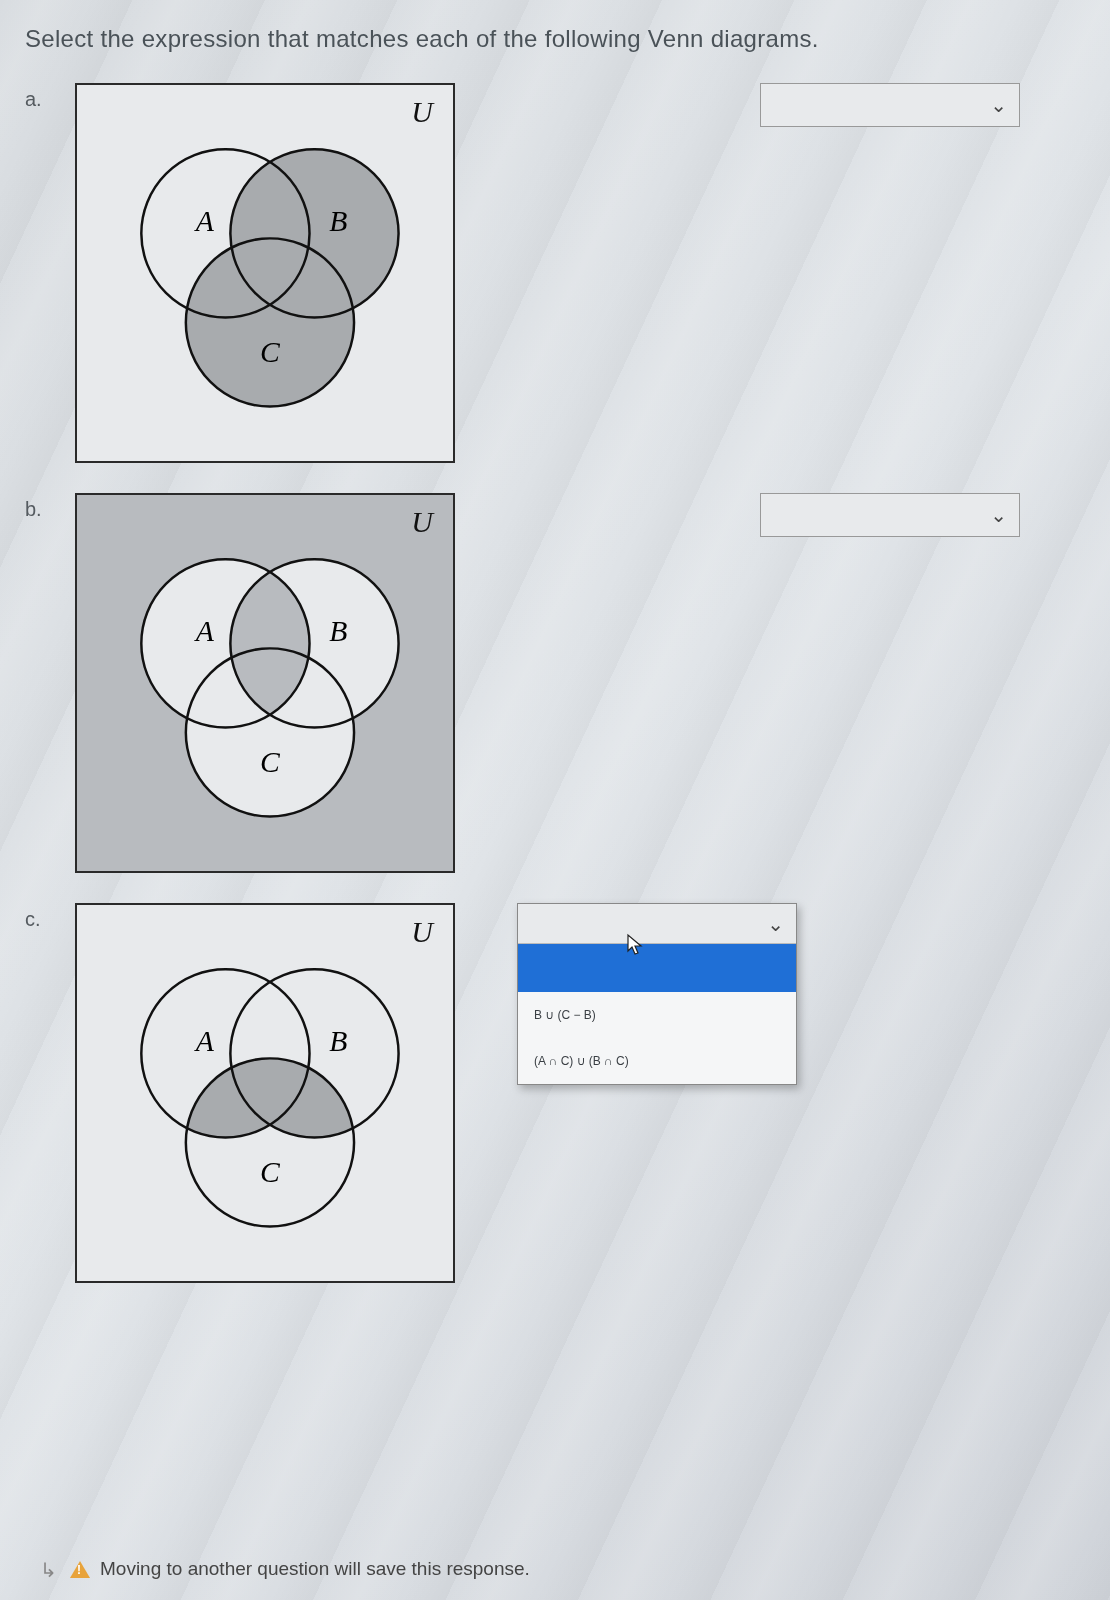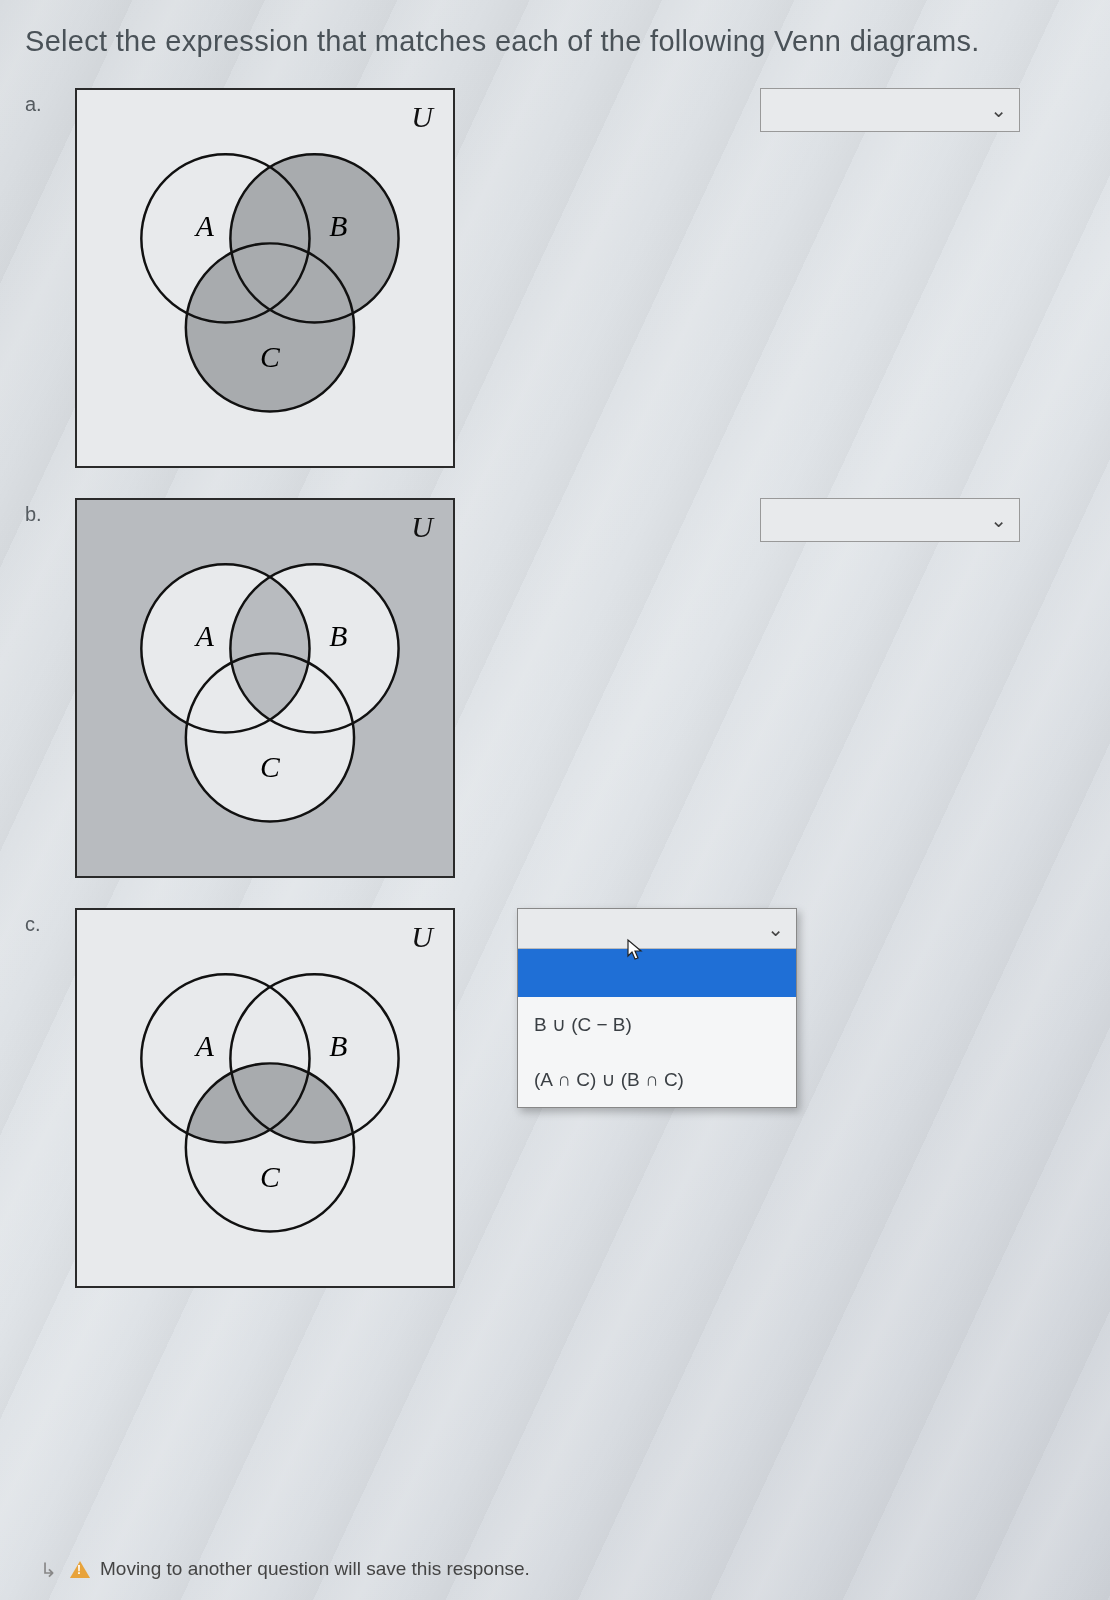--- a/index.html
+++ b/index.html
@@ -1,31 +1,31 @@
 <!DOCTYPE html>
 <html><head>
 <meta charset="utf-8">
 <style>
 *{box-sizing:border-box;margin:0;padding:0}
 body{background:linear-gradient(135deg,#d8dce0 0%,#e0e4e8 50%,#d0d4da 100%);font-family:Arial,sans-serif;width:1110px;height:1600px;position:relative;overflow:hidden}
 body::before{content:"";position:absolute;top:0;left:0;right:0;bottom:0;background:repeating-linear-gradient(115deg,rgba(255,255,255,0) 0px,rgba(255,255,255,0.15) 40px,rgba(255,255,255,0) 80px,rgba(0,0,0,0.03) 120px);pointer-events:none}
 .content{position:relative;padding:25px 20px 20px 25px}
-.prompt{font-size:29px;color:#4a5258;margin-bottom:30px;letter-spacing:0.3px}
+.prompt{font-size:24px;color:#4a5258;margin-bottom:30px;letter-spacing:0.3px}
 .row{display:flex;align-items:flex-start;margin-bottom:30px;position:relative}
 .label{width:50px;font-size:20px;color:#555b60;padding-top:5px}
 .venn-box{border:2px solid #2a2a2a;width:380px;height:380px;position:relative;background:#e8eaec}
 .venn-box.shaded{background:#b8bbbf}
 .u-label{position:absolute;top:10px;right:20px;font-family:'Times New Roman',serif;font-style:italic;font-size:30px;color:#111}
 .venn-svg{position:absolute;top:0;left:0;width:100%;height:100%}
 .dropdown-closed{position:absolute;right:70px;width:260px;height:44px;background:#e8eaec;border:1px solid #999;display:flex;align-items:center;justify-content:flex-end;padding-right:12px}
 .chev{font-size:20px;color:#444}
 .dropdown-open{position:absolute;left:492px;top:0;width:280px;background:#f5f6f7;border:1px solid #888;box-shadow:3px 4px 8px rgba(0,0,0,0.25)}
 .dd-trigger{height:40px;border-bottom:1px solid #bbb;display:flex;align-items:center;justify-content:flex-end;padding-right:12px;background:#e8eaec}
 .dd-selected{height:48px;background:#1f6fd6}
-.dd-opt{padding:16px 16px;font-size:19px;color:#3a3f44;border-bottom:0}
+.dd-opt{padding:16px 16px;font-size:12px;color:#3a3f44;border-bottom:0}
 .cursor{position:absolute;width:24px;height:24px;z-index:5}
 .footer{position:absolute;bottom:20px;left:70px;display:flex;align-items:center;gap:10px;font-size:19px;color:#444}
 .warn-icon{width:0;height:0;border-left:10px solid transparent;border-right:10px solid transparent;border-bottom:17px solid #e8a33b;position:relative;display:inline-block}
 .warn-icon::after{content:"!";position:absolute;left:-3px;top:2px;color:#fff;font-size:12px;font-weight:bold}
 .arrow-ret{position:absolute;left:-30px;top:0;font-size:20px;color:#888}
 </style>
 </head>
 <body>
 
 <div class="content">

